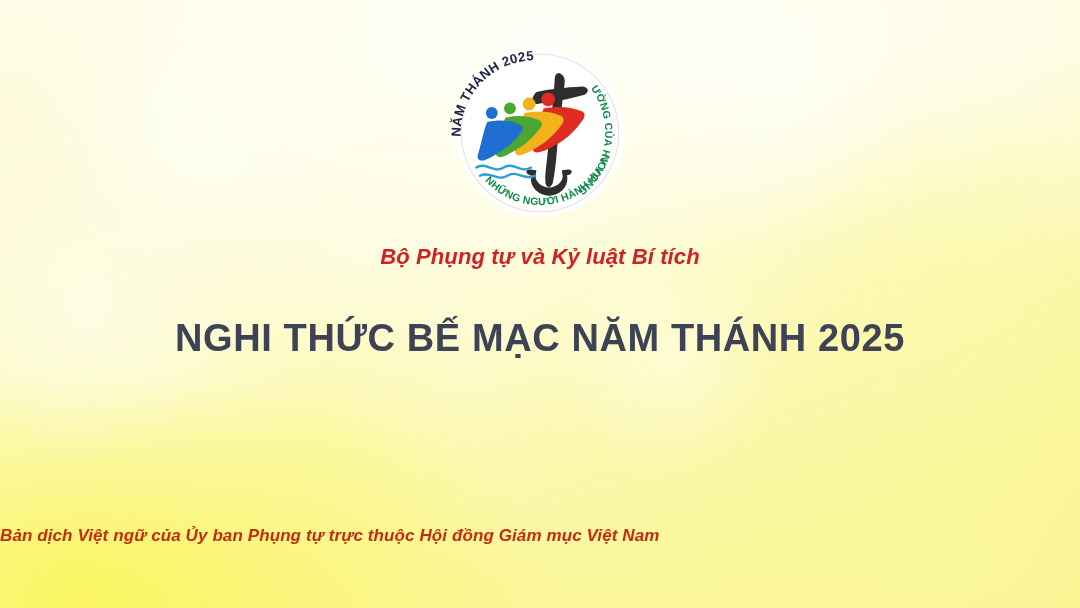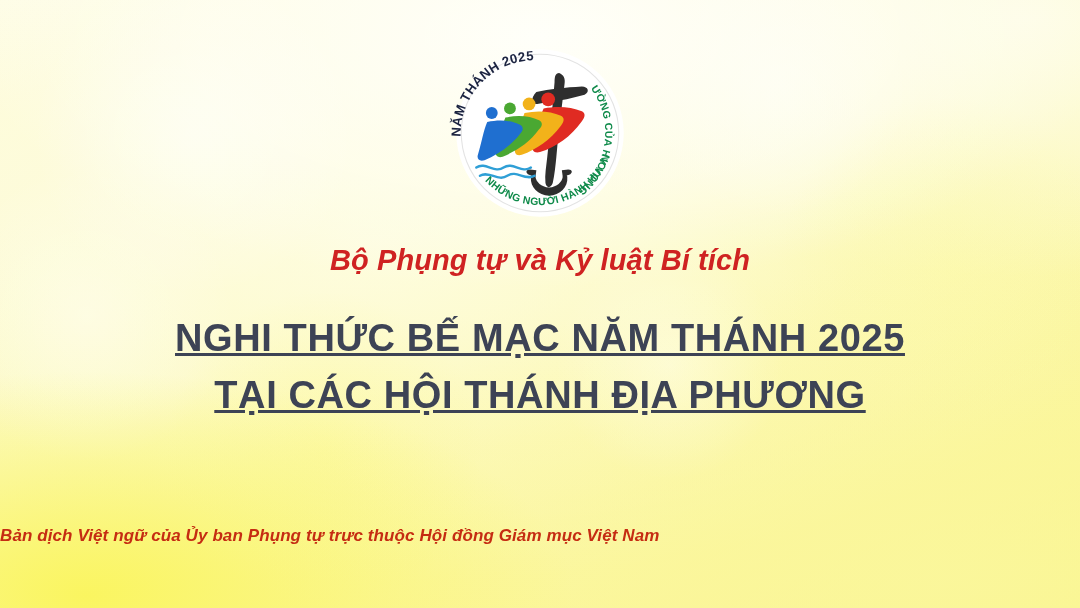--- a/index.html
+++ b/index.html
@@ -62,41 +62,40 @@
   }
   .logo-wrap svg { display: block; width: 182px; height: 182px; }
 
   
   .dicastery {
     position: absolute;
     top: 244px;
     left: 0;
     width: 100%;
     text-align: center;
-    font-size: 29px;
+    font-size: 22px;
     font-weight: bold;
     font-style: italic;
     color: #cf2222;
     letter-spacing: 0.1px;
     white-space: nowrap;
   }
 
   .main-title {
     position: absolute;
     top: 310px;
     left: 0;
     width: 100%;
     text-align: center;
     color: #3d4355;
     font-size: 38px;
     font-weight: bold;
     line-height: 57px;
     letter-spacing: 0.6px;
     white-space: nowrap;
-    text-decoration: underline;
   }
   .main-title .tline { display: block; }
 
   .footnote {
     position: absolute;
     top: 526px;
     left: 0;
     width: 100%;
     text-align: left;
     font-size: 17px;
@@ -185,19 +184,18 @@
         <text font-family="'Liberation Sans', sans-serif" font-size="11.5" font-weight="bold" fill="#0f8a4a" letter-spacing="0.3">
           <textPath href="#arcBottom" startOffset="15%">NHỮNG NGƯỜI HÀNH HƯƠNG CỦA HY V</textPath>
         </text>
       </svg>
     </div>
 
     <div class="dicastery">Bộ Phụng tự và Kỷ luật Bí tích</div>
 
     <div class="main-title">
       <span class="tline">NGHI THỨC BẾ MẠC NĂM THÁNH 2025</span>
-      <span class="tline">TẠI CÁC HỘI THÁNH ĐỊA PHƯƠNG</span>
     </div>
 
     <div class="footnote">Bản dịch Việt ngữ của Ủy ban Phụng tự trực thuộc Hội đồng Giám mục Việt Nam</div>
 
   </div>
 </div>
 
 </body></html>

